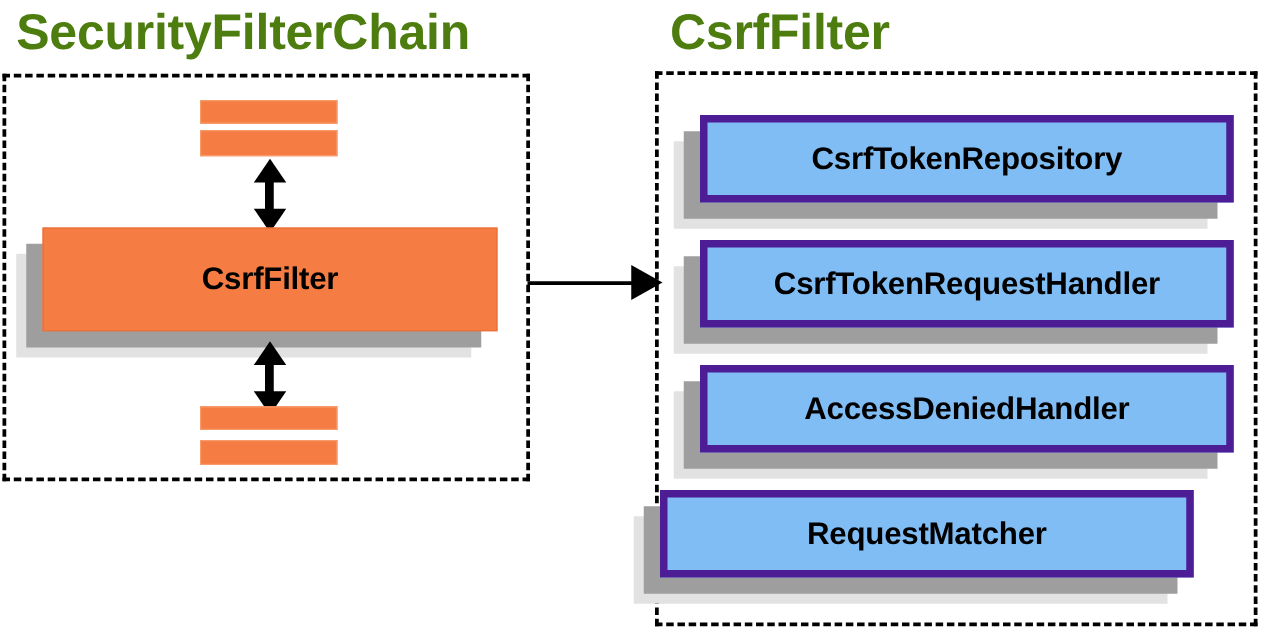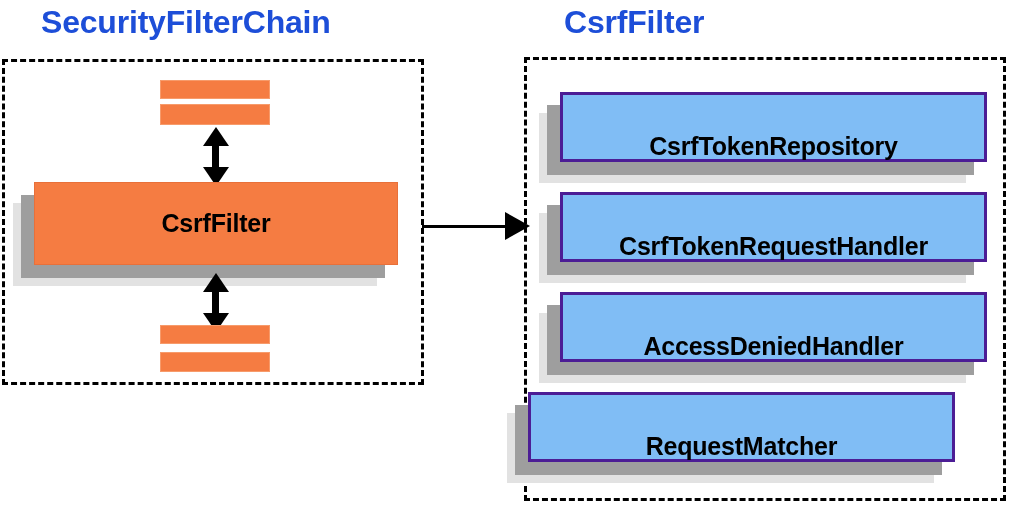--- a/index.html
+++ b/index.html
@@ -14,27 +14,26 @@
     position: relative;
     width: 1010px;
     height: 505px;
     background: #ffffff;
     overflow: hidden;
   }
 
   
   .panel-title {
     position: absolute;
-    font-size: 32px;
+    font-size: 40px;
     font-weight: bold;
-    color: #1d4ed8;
+    color: #4d7c0f;
     letter-spacing: -0.2px;
     white-space: nowrap;
     line-height: 1;
-    margin-left: 28px;
   }
   #title-left  { left: 13px;  top: 6px; }
   #title-right { left: 536px; top: 6px; }
 
   
   .dashed-box {
     position: absolute;
     border: 3px dashed #000000;
     box-sizing: border-box;
     background: transparent;
@@ -78,22 +77,21 @@
     font-weight: bold;
     color: #000000;
     white-space: nowrap;
     line-height: 1;
     letter-spacing: -0.2px;
   }
 
   
   .comp.blue .face {
     background: #80bdf5;
-    border: 3px solid #4c1d95;
-    align-items: flex-end;
+    border: 6px solid #4c1d95;
   }
   
   .comp.orange .face {
     background: #f57c42;
     border: 1px solid #e8703a;
   }
 
   
   .bar {
     position: absolute;

